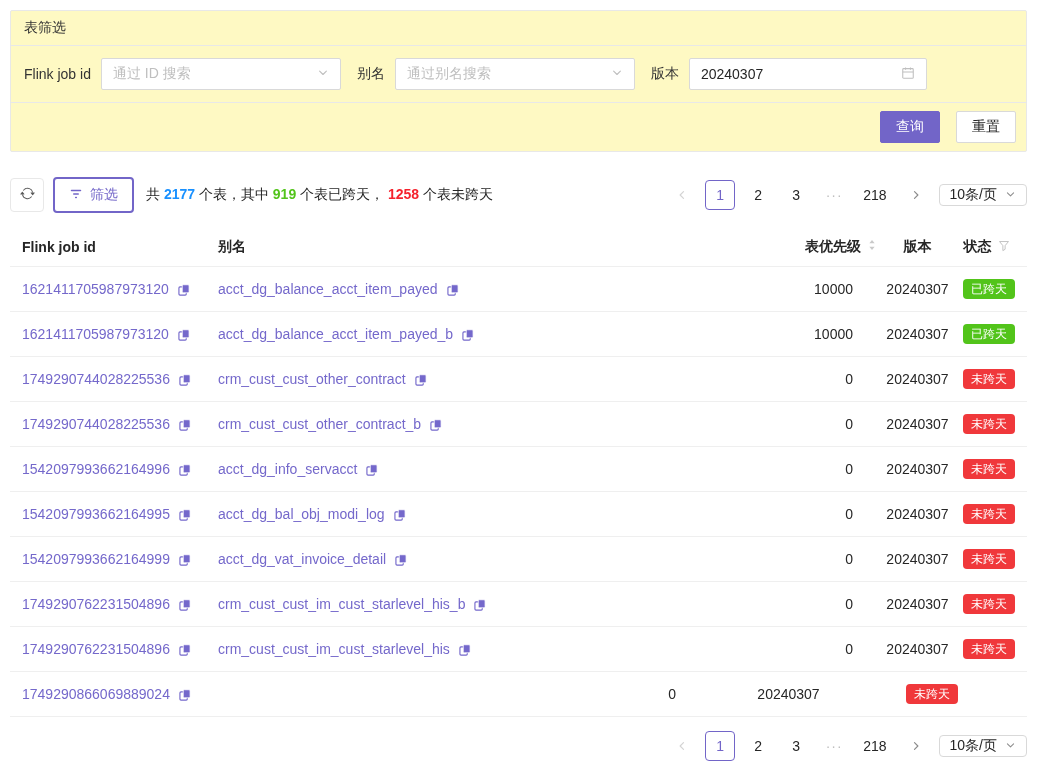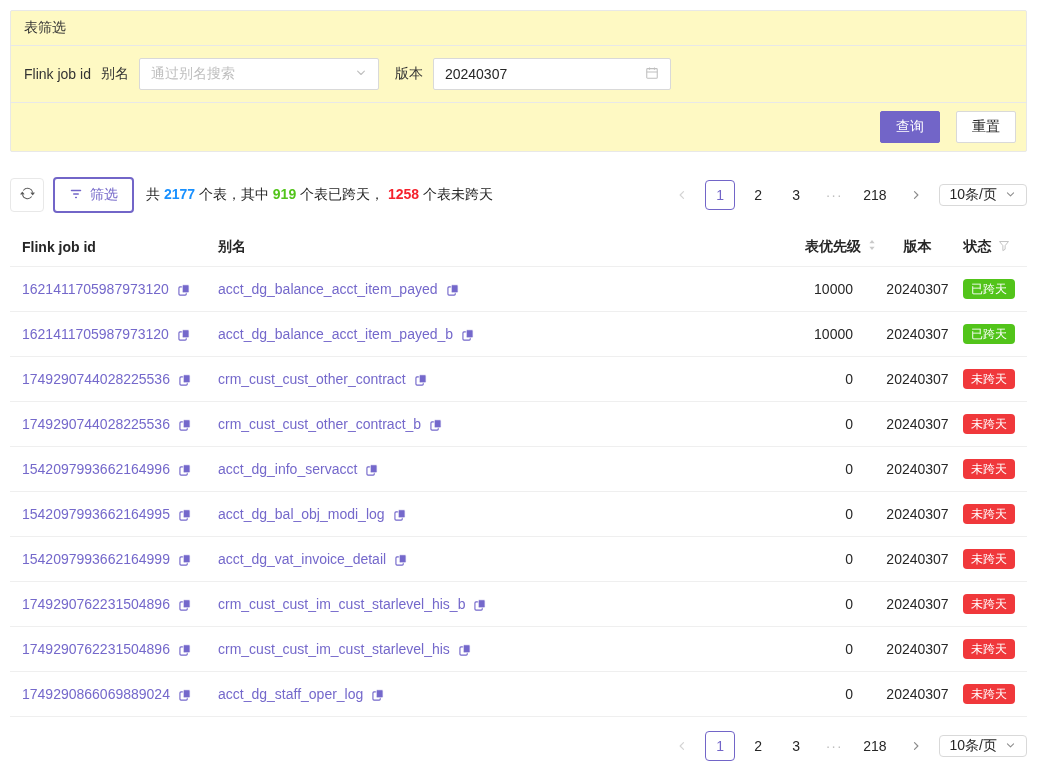--- a/index.html
+++ b/index.html
@@ -64,20 +64,28 @@
   
   .bottom-bar{display:flex;align-items:center;justify-content:flex-end;margin:14px 10px 0;}
 </style>
 </head>
 <body>
 
 <section class="filter-card">
   <div class="card-title">表筛选</div>
   <div class="filter-row">
     <span class="f-label">Flink job id</span>
+    <div class="select">
+      <span class="placeholder">通过 ID 搜索</span>
+      <span>
+        <svg viewBox="0 0 16 16" width="12" height="12">
+            <path d="M3.5 5.5 8 10l4.5-4.5" fill="none" stroke="#bfbfbf" stroke-width="1.5" stroke-linecap="round" stroke-linejoin="round"></path>
+          </svg>
+      </span>
+    </div>
     <span class="f-label">别名</span>
     <div class="select">
       <span class="placeholder">通过别名搜索</span>
       <span>
         <svg viewBox="0 0 16 16" width="12" height="12">
             <path d="M3.5 5.5 8 10l4.5-4.5" fill="none" stroke="#bfbfbf" stroke-width="1.5" stroke-linecap="round" stroke-linejoin="round"></path>
           </svg>
       </span>
     </div>
     <span class="f-label">版本</span>
@@ -398,29 +406,20 @@
       <div class="tr">
         <div class="td-id">
           <a class="link">1749290866069889024</a>
           <span class="copy-btn">
             <svg viewBox="0 0 16 16" width="14" height="14">
               <rect x="2.2" y="4.4" width="8.4" height="9.4" rx="1.2" fill="none" stroke="#7468cb" stroke-width="1.3"></rect>
               <rect x="6" y="2" width="7.8" height="9.2" rx="1.2" fill="#7468cb" stroke="#fff" stroke-width="0.9"></rect>
             </svg>
           </span>
         </div>
-        <div class="td-alias">
-          <a class="link">acct_dg_staff_oper_log</a>
-          <span class="copy-btn">
-            <svg viewBox="0 0 16 16" width="14" height="14">
-              <rect x="2.2" y="4.4" width="8.4" height="9.4" rx="1.2" fill="none" stroke="#7468cb" stroke-width="1.3"></rect>
-              <rect x="6" y="2" width="7.8" height="9.2" rx="1.2" fill="#7468cb" stroke="#fff" stroke-width="0.9"></rect>
-            </svg>
-          </span>
-        </div>
         <div class="td-priority">0</div>
         <div class="td-version">20240307</div>
         <div class="td-status">
           <span class="badge" style="background: rgb(240, 56, 59);">未跨天</span>
         </div>
       </div>
     </div>
 </div>
 
 <div class="bottom-bar">

